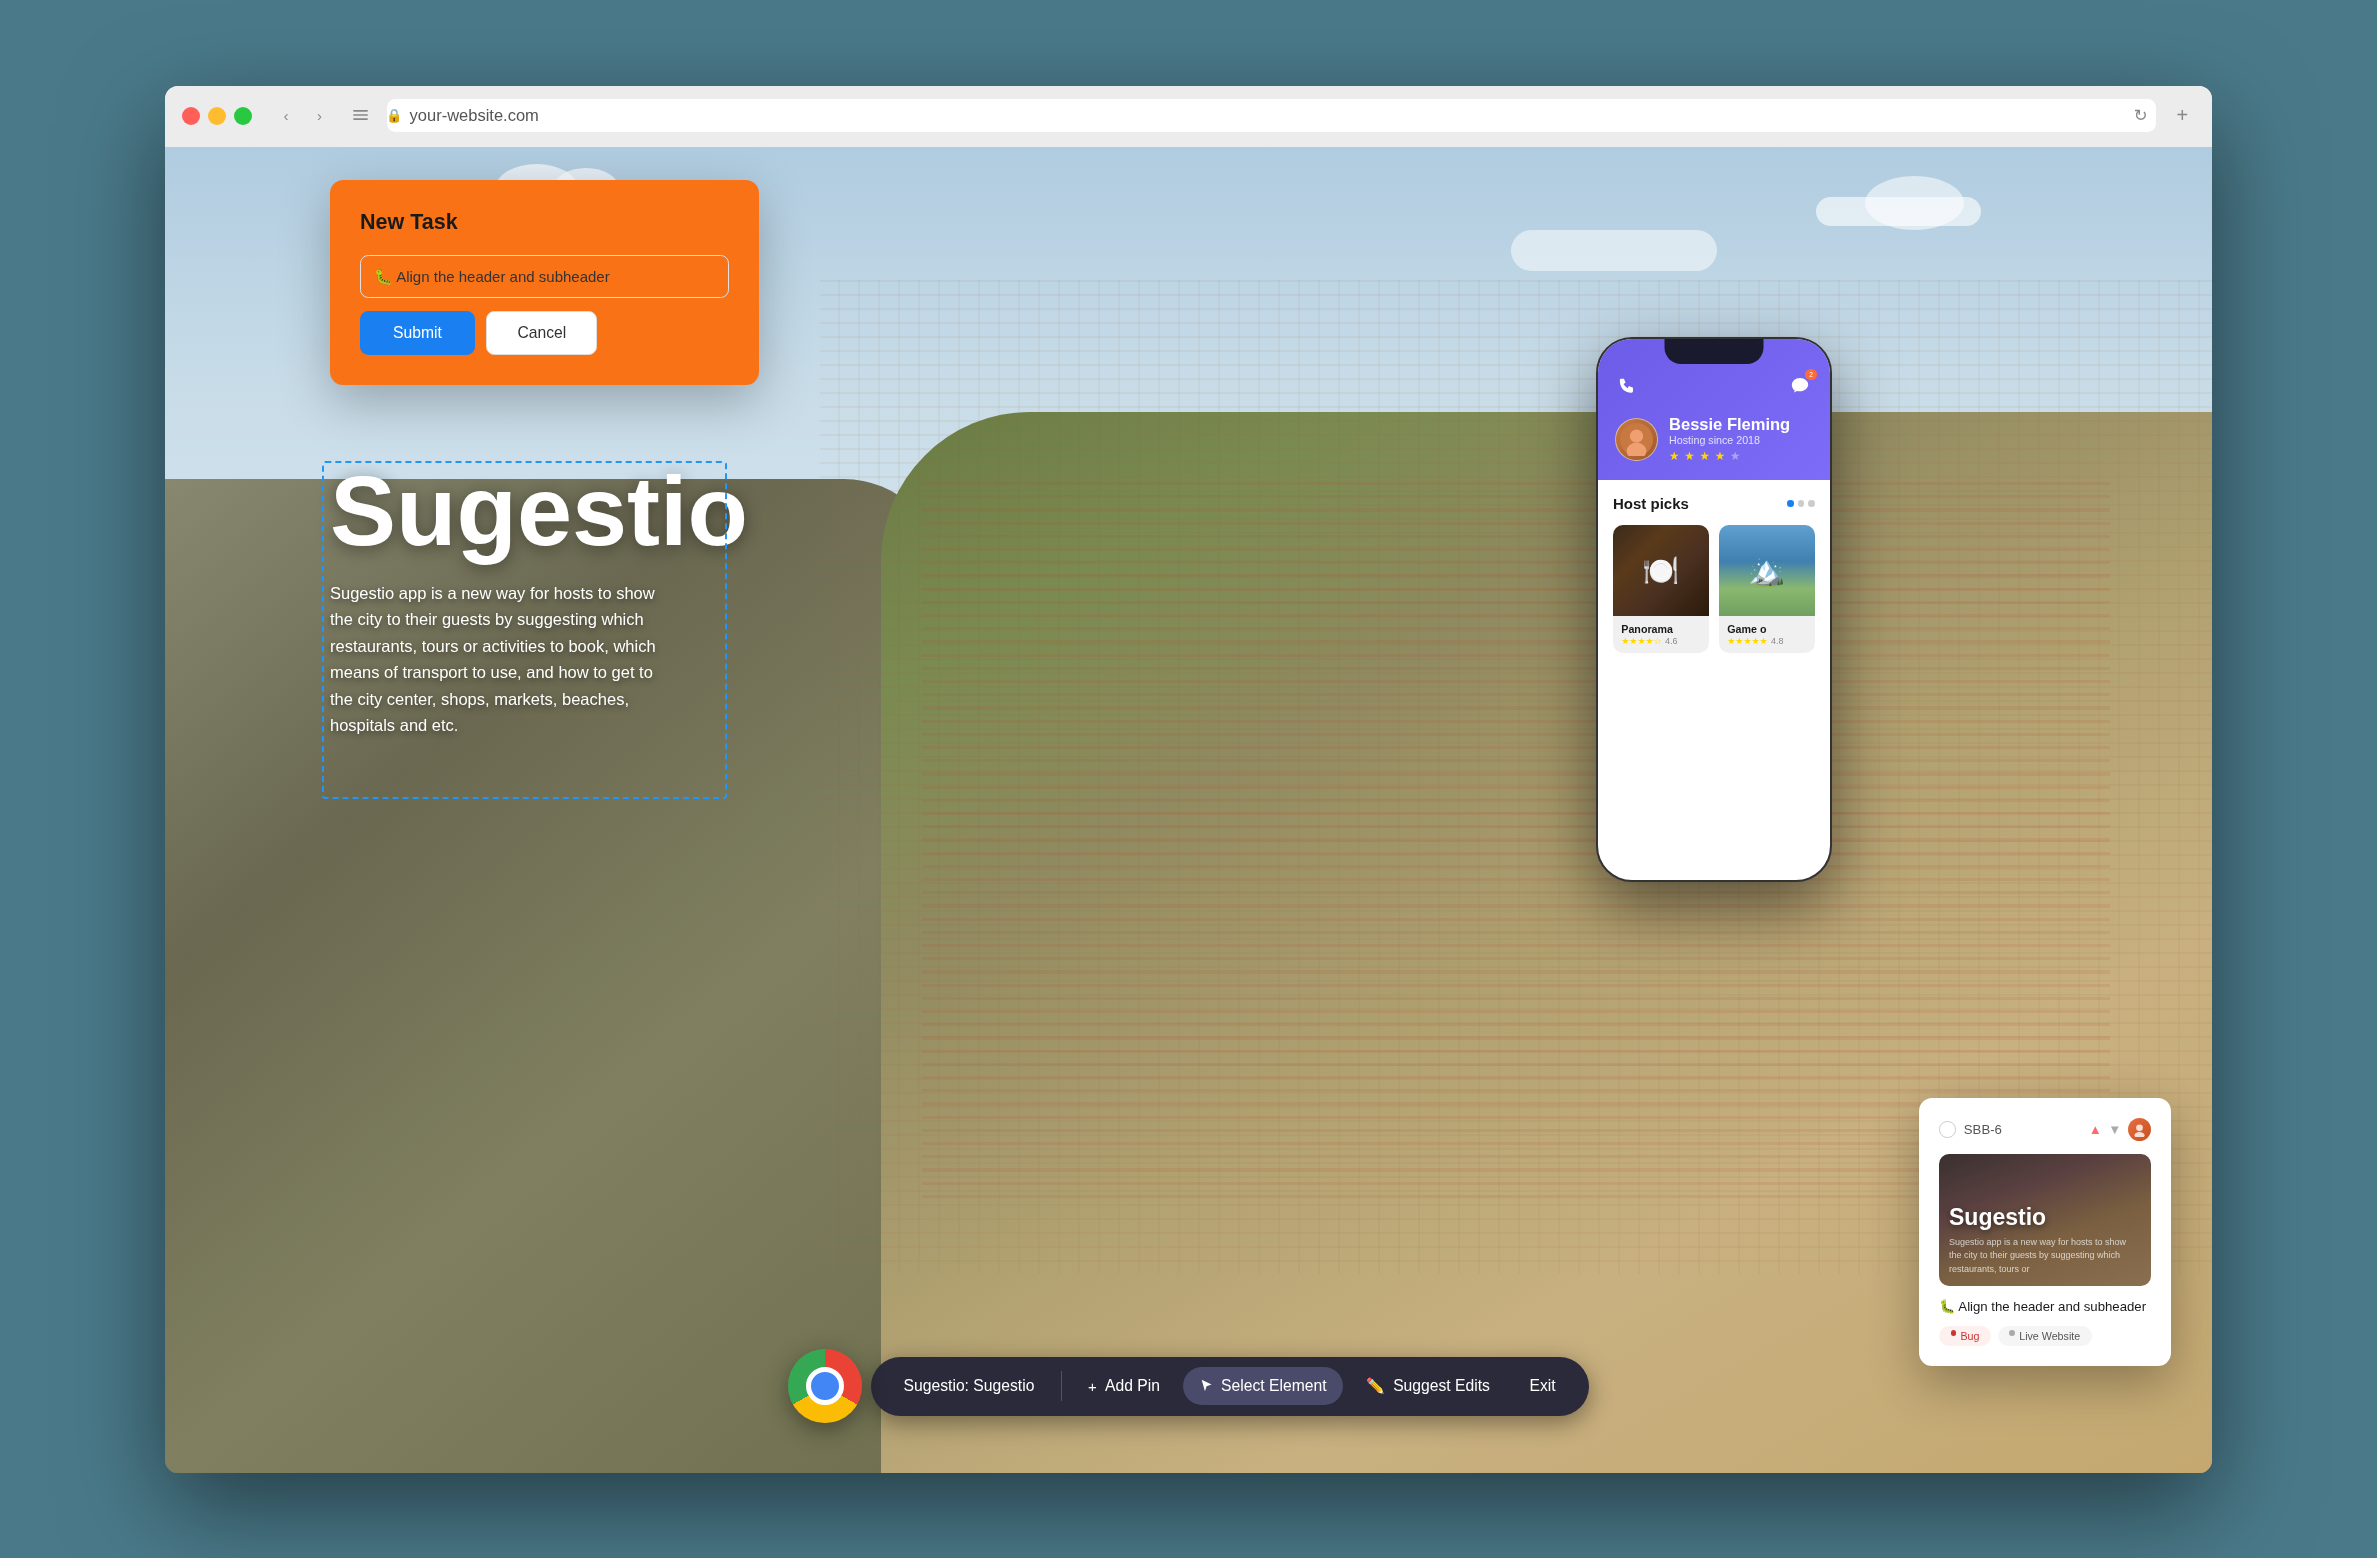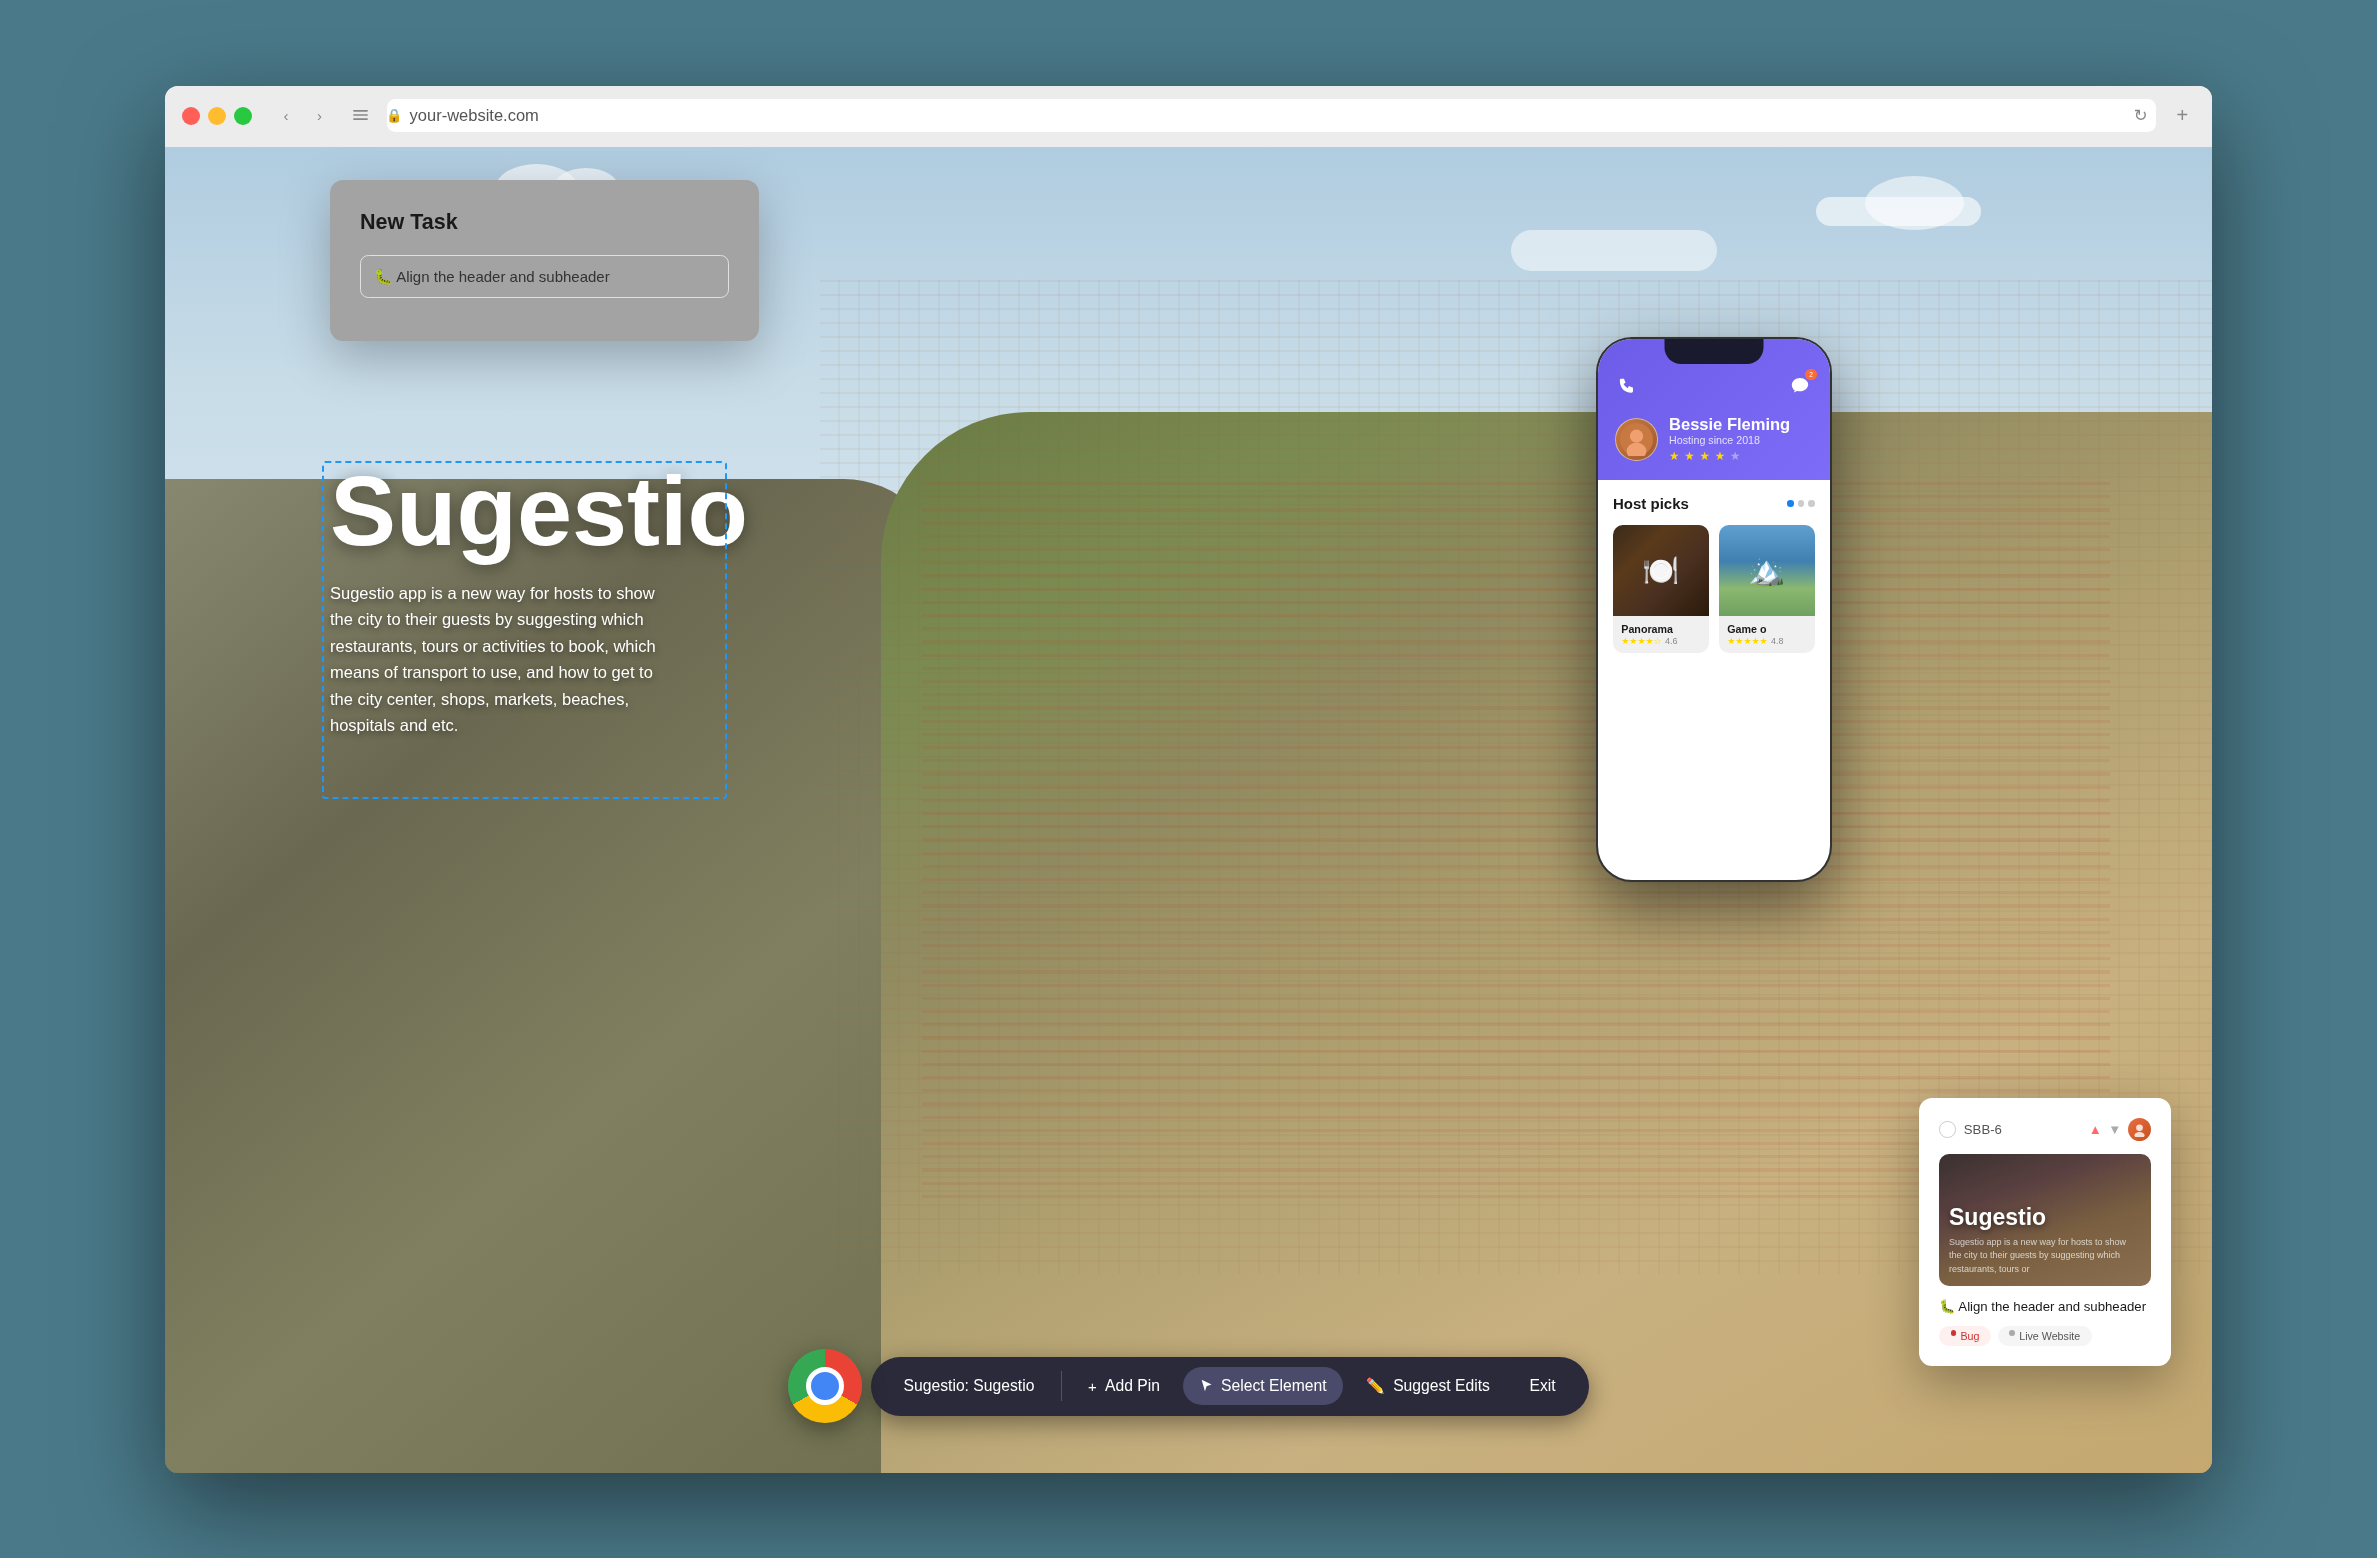--- a/index.html
+++ b/index.html
@@ -162,21 +162,21 @@
       height: 75%;
       background: linear-gradient(140deg, #888870 0%, #6a6850 30%, #808060 60%, #707050 100%);
       border-radius: 0 99px 0 0;
     }
 
     .new-task-modal {
       position: absolute;
       top: 33px;
       left: 165px;
       width: 429px;
-      background: #a3a3a3;
+      background: #f97316;
       border-radius: 13.2px;
       padding: 30px;
       box-shadow: 0 16.5px 50px rgba(0,0,0,0.25);
       z-index: 200;
     }
 
     .modal-title {
       font-size: 21.5px;
       font-weight: 600;
       color: #1a1a1a;
@@ -729,20 +729,24 @@
     </div>
 
     <div class="new-task-modal">
       <div class="modal-title">New Task</div>
       
       <div class="task-input">
         <span style="font-size:15px; color:#333;">🐛 Align the header and subheader</span>
       </div>
       
       
+      <div class="modal-buttons">
+        <button class="btn-submit">Submit</button>
+        <button class="btn-cancel">Cancel</button>
+      </div>
     </div>
 
     <div class="selection-box"></div>
 
     <div class="site-content">
       <div class="site-title">Sugestio</div>
       <div class="site-description">Sugestio app is a new way for hosts to show the city to their guests by suggesting which restaurants, tours or activities to book, which means of transport to use, and how to get to the city center, shops, markets, beaches, hospitals and etc.</div>
     </div>
 
     <div class="phone-mockup">

